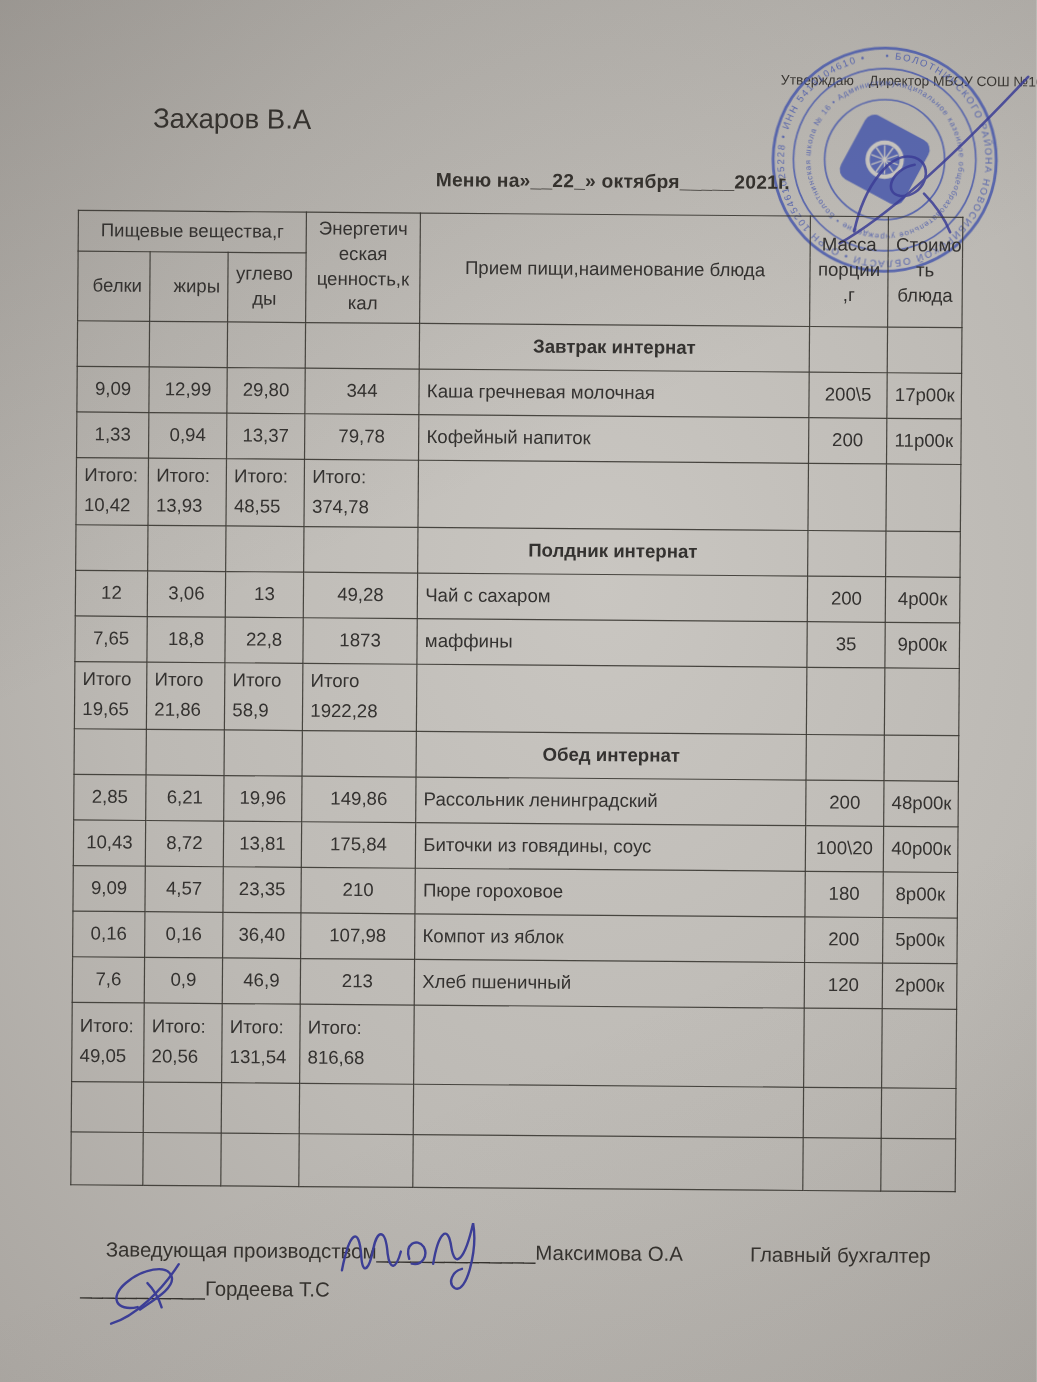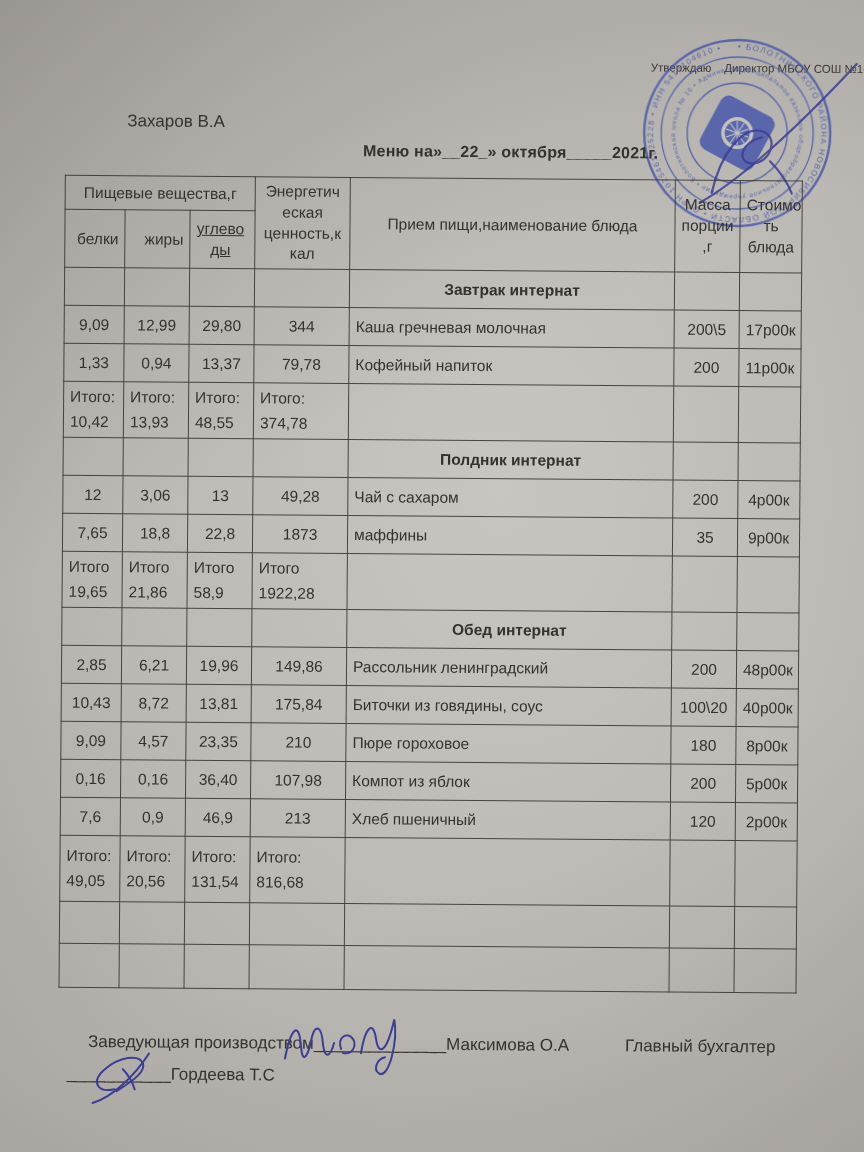--- a/index.html
+++ b/index.html
@@ -6,37 +6,37 @@
   body{
     width:864px;height:1152px;overflow:hidden;
     font-family:"Liberation Sans","DejaVu Sans",sans-serif;
     background:
       linear-gradient(155deg, rgba(80,75,70,.22), rgba(0,0,0,0) 38%),
       linear-gradient(335deg, rgba(90,85,80,.10), rgba(0,0,0,0) 30%),
       radial-gradient(ellipse at 58% 42%, #c9c6c1 0%, #bcb9b4 55%, #aaa6a1 100%);
     position:relative;
   }
   .doc{position:absolute;inset:0;transform:rotate(0.45deg);transform-origin:90px 160px;color:#35322e;}
-  .author{position:absolute;left:127px;top:111px;font-size:17px;text-align:right;}
+  .author{position:absolute;left:127px;top:85px;font-size:23px;text-align:right;}
   .approval{position:absolute;left:650px;top:57px;font-size:11.5px;white-space:pre;color:#3b3834;}
   .menu-title{position:absolute;left:363px;top:140px;font-size:16px;font-weight:700;letter-spacing:.2px;}
   .stamp{position:absolute;left:635px;top:28px;width:204px;height:200px;opacity:.82;filter:blur(.35px);}
   .stamp-sig{position:absolute;left:630px;top:38px;width:234px;height:175px;opacity:.85;}
   table.menu{position:absolute;left:65px;top:175px;width:737px;border-collapse:collapse;table-layout:fixed;}
   table.menu td{
     border:1px solid rgba(58,55,50,.9);
     font-size:15.5px;color:#343230;padding:2px 6px;vertical-align:middle;
     overflow:hidden;
   }
   .r-h1{height:34px;} .r-h1 td{text-align:center;vertical-align:middle;}
   .r-h2{height:58px;}
   td.hdr-merged{vertical-align:top;text-align:center;padding-top:4px;}
   td.pre{white-space:pre-line;line-height:1.35;}
   td.sub{vertical-align:top;padding-top:4px;text-align:right;padding-left:12px;}
-  td.sub.c{text-align:center;padding-left:2px;text-decoration:underline;}
+  td.sub.c{text-align:center;padding-left:2px;}
   .r-sec{height:38px;} .r-sec td.sec{text-align:center;font-weight:700;}
   .r-dish{height:38px;} .r-dish td{vertical-align:middle;}
   td.num{text-align:center;padding-left:9px;}
   td.dish{text-align:left;padding-left:10px;font-weight:500;}
   .r-tot{height:56px;} .r-tot-lg{height:66px;}
   .r-tot td,.r-tot-lg td{vertical-align:top;padding-top:4px;padding-left:9px;line-height:1.55;text-align:left;}
   .r-e1{height:42px;} .r-e2{height:44px;}
   .footer1{position:absolute;left:95px;top:1032px;font-size:17px;white-space:nowrap;}
   .footer2{position:absolute;left:74px;top:1064px;font-size:17px;white-space:nowrap;}
   .gap{display:inline-block;width:56px;}

